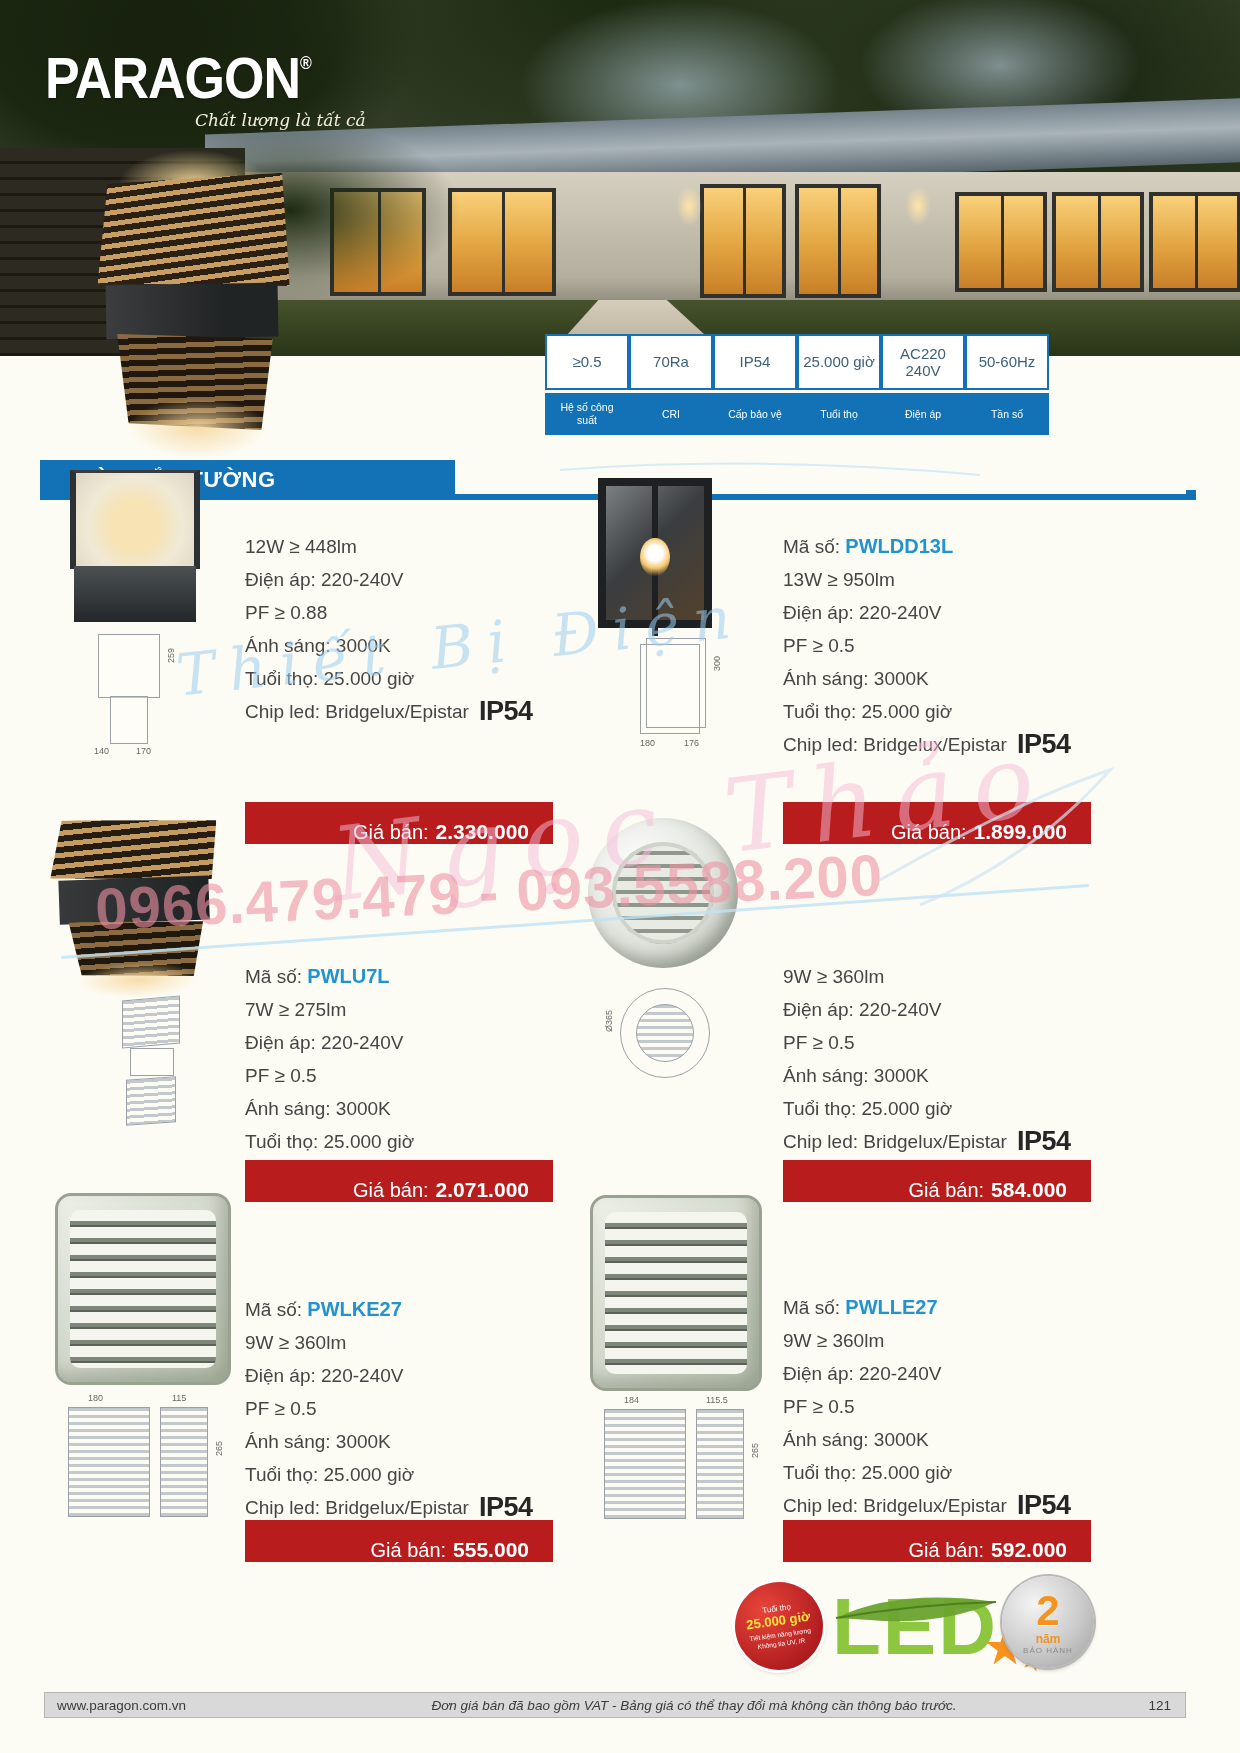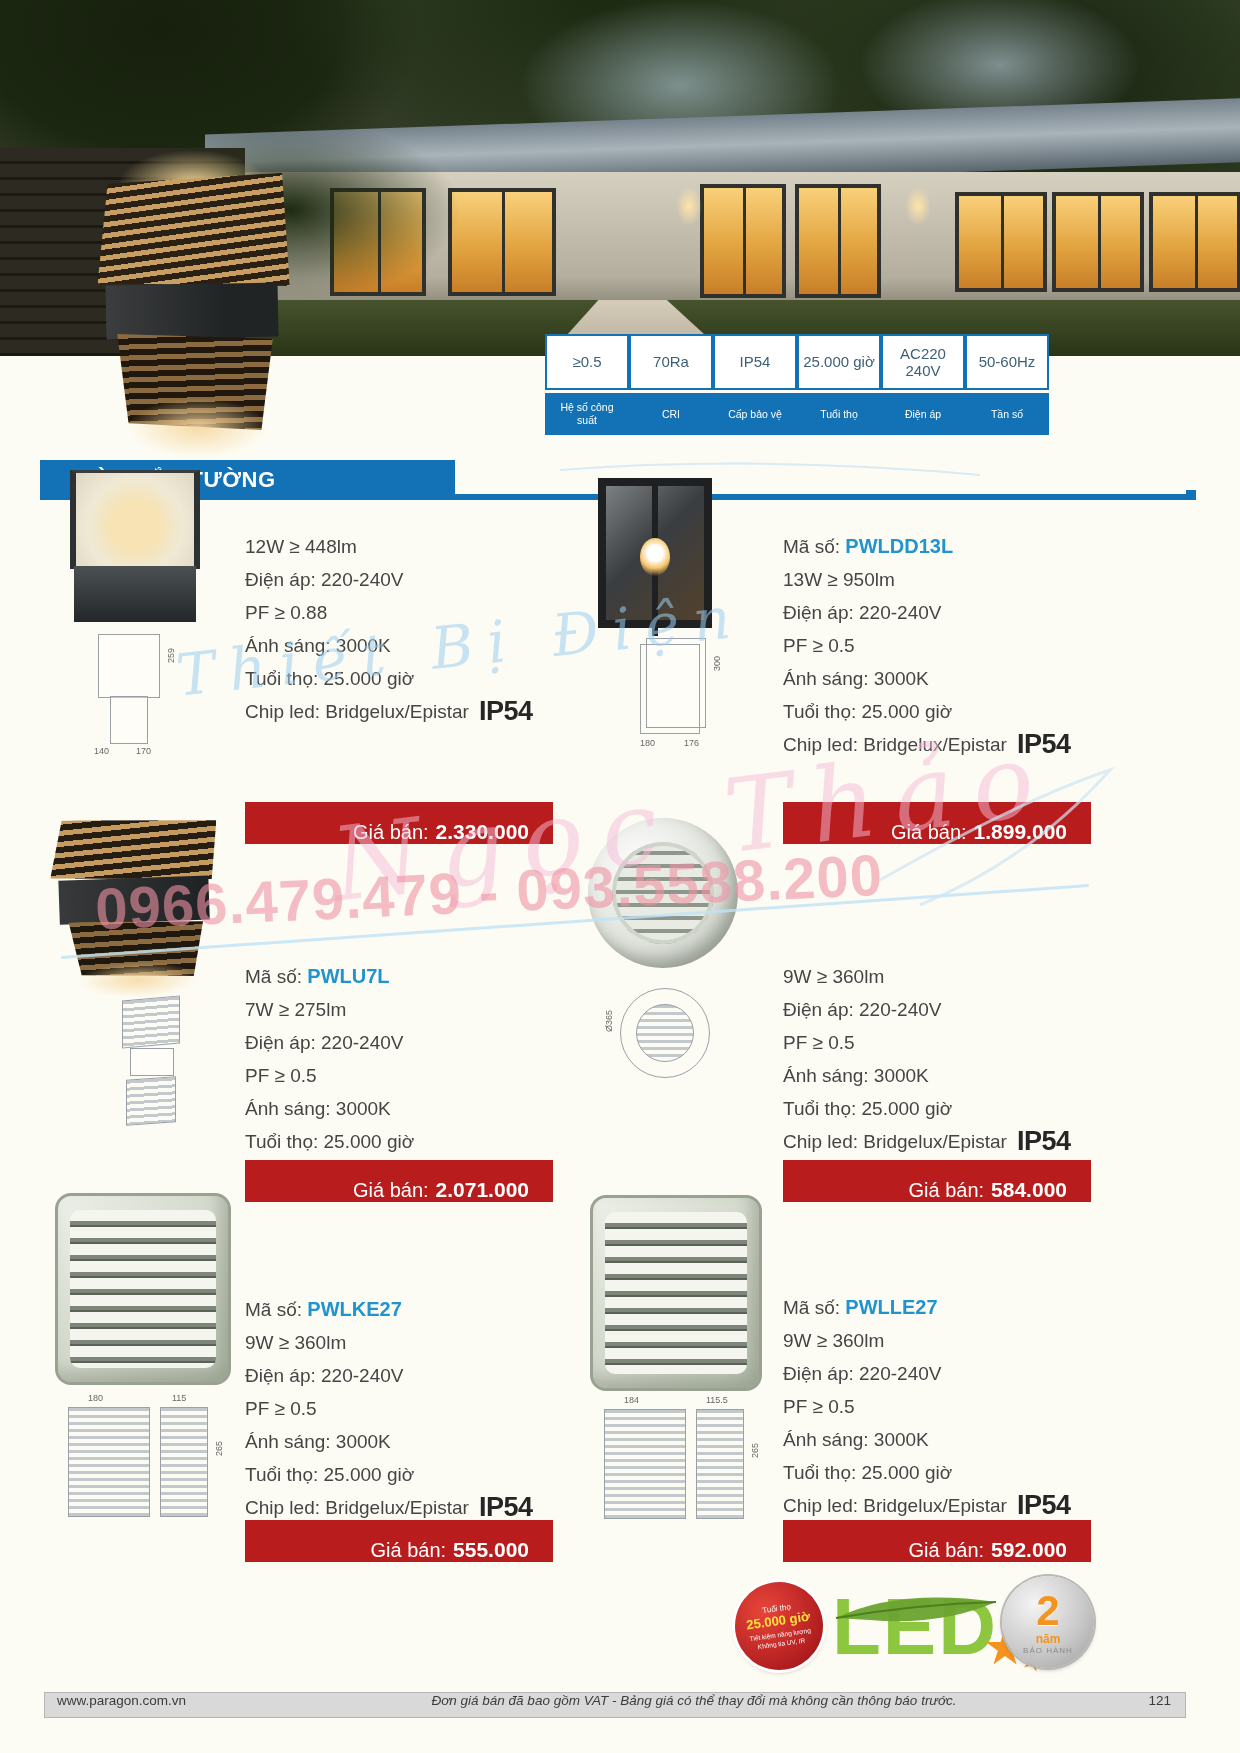--- a/index.html
+++ b/index.html
@@ -136,21 +136,21 @@
   .b-medal .n{font-size:42px;font-weight:900;color:#f6921e;text-shadow:0 1px 0 #fff;}
   .b-medal .u{font-size:12px;font-weight:bold;color:#f6921e;margin-top:1px;}
   .b-medal .w{font-size:8px;color:#8a8a8a;margin-top:2px;letter-spacing:1px;}
   .star{position:absolute;background:#f6921e;
         clip-path:polygon(50% 0,61% 35%,98% 35%,68% 57%,79% 91%,50% 70%,21% 91%,32% 57%,2% 35%,39% 35%);}
   .st1{left:985px;top:1628px;width:40px;height:40px;}
   .st2{left:1022px;top:1650px;width:22px;height:22px;transform:rotate(18deg);}
 
   
   .footer{position:absolute;left:44px;top:1692px;width:1142px;height:26px;background:#d9d9d9;border:1px solid #b5b5b5;
-        box-sizing:border-box;display:flex;align-items:flex-start;font-size:13.5px;color:#3c3c3c;}
+        box-sizing:border-box;display:flex;align-items:center;font-size:13.5px;color:#3c3c3c;}
   .f-url{margin-left:12px;width:220px;}
   .f-disc{flex:1;text-align:center;font-style:italic;}
   .f-page{width:60px;text-align:right;margin-right:14px;}
 </style>
 </head>
 <body>
 
 <div id="page">
 
   <div class="hero">
@@ -167,20 +167,24 @@
     <div class="win" style="left:795px;top:184px;width:78px;height:106px;"></div>
     <div class="win" style="left:955px;top:192px;width:84px;height:92px;"></div>
     <div class="win" style="left:1052px;top:192px;width:84px;height:92px;"></div>
     <div class="win" style="left:1149px;top:192px;width:84px;height:92px;"></div>
     <div class="glowdot" style="left:676px;top:186px;"></div>
     <div class="glowdot" style="left:905px;top:186px;"></div>
     <div class="grass"></div>
     <div class="path"></div>
     <div class="stonewall"></div>
     <div class="bush"></div>
+    <div class="brand">
+      <span class="logo"><span>PARAGON</span><sup>®</sup></span>
+      <div class="tag">Chất lượng là tất cả</div>
+    </div>
   </div>
 
   <div class="hero-lamp">
     <div class="hl-glow-top"></div>
     <div class="hl-top"></div>
     <div class="hl-band"></div>
     <div class="hl-bot"></div>
     <div class="hl-glow-bot"></div>
   </div>
 

